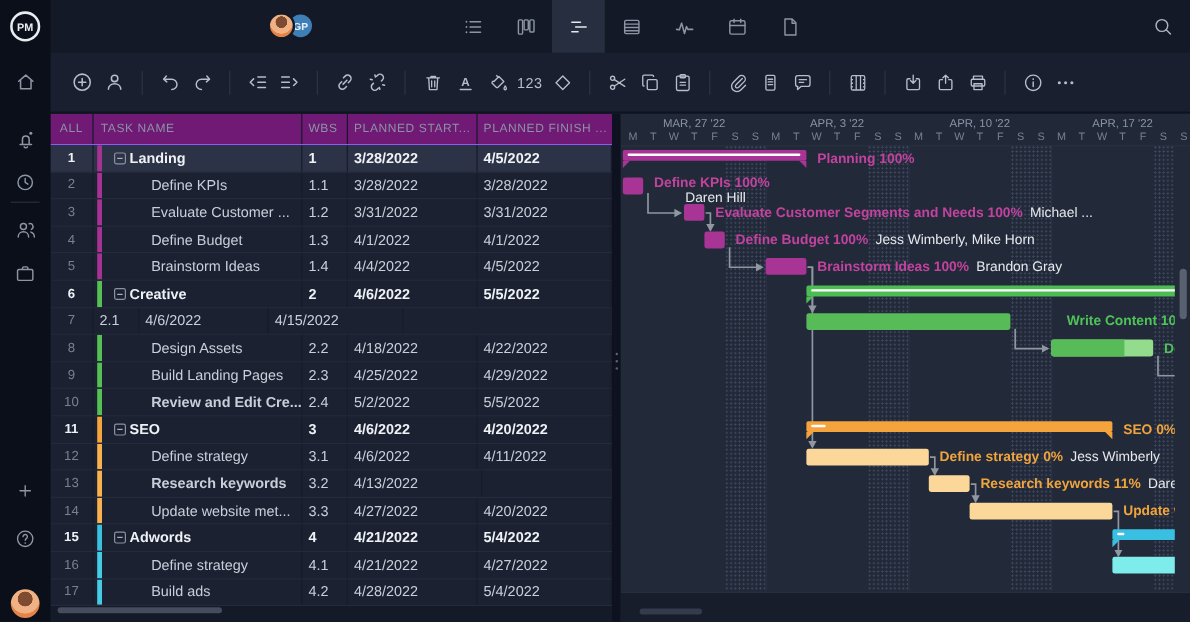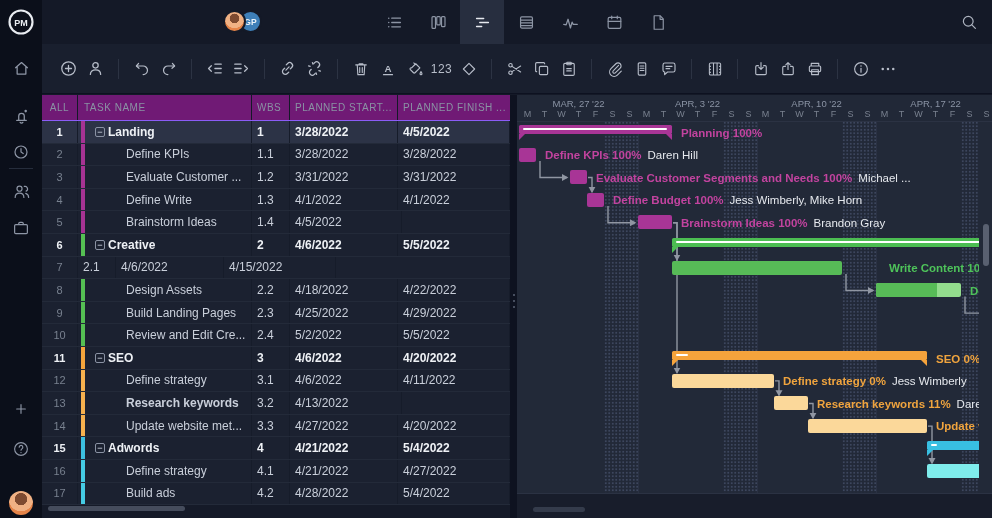--- a/index.html
+++ b/index.html
@@ -559,34 +559,35 @@
         </div>
         <div class="td c2">1.2</div>
         <div class="td c3">3/31/2022</div>
         <div class="td c4">3/31/2022</div>
       </div>
       <div class="trow child">
         <div class="td num c0">4</div>
         <div class="td name c1" style="padding-left: 7px;">
           <span class="accent" style="background: rgb(166, 51, 147);"></span>
           <span></span>
-          <span class="nm" style="margin-left: 41px;">Define Write</span>
+          <span class="nm" style="margin-left: 41px;">Define Budget</span>
         </div>
         <div class="td c2">1.3</div>
         <div class="td c3">4/1/2022</div>
         <div class="td c4">4/1/2022</div>
       </div>
       <div class="trow child">
         <div class="td num c0">5</div>
         <div class="td name c1" style="padding-left: 7px;">
           <span class="accent" style="background: rgb(166, 51, 147);"></span>
           <span></span>
           <span class="nm" style="margin-left: 41px;">Brainstorm Ideas</span>
         </div>
         <div class="td c2">1.4</div>
+        <div class="td c3">4/4/2022</div>
         <div class="td c4">4/5/2022</div>
       </div>
       <div class="trow group">
         <div class="td num c0">6</div>
         <div class="td name c1" style="padding-left: 7px;">
           <span class="accent" style="background: rgb(85, 192, 83);"></span>
           <span class="exp">−</span>
           <span class="nm" style="margin-left: 3px;">Creative</span>
         </div>
         <div class="td c2">2</div>
@@ -619,21 +620,21 @@
         </div>
         <div class="td c2">2.3</div>
         <div class="td c3">4/25/2022</div>
         <div class="td c4">4/29/2022</div>
       </div>
       <div class="trow child">
         <div class="td num c0">10</div>
         <div class="td name c1" style="padding-left: 7px;">
           <span class="accent" style="background: rgb(85, 192, 83);"></span>
           <span></span>
-          <span class="nm" style="margin-left: 41px;">Review and Edit Cre...</span>
+          <span class="nm" style="margin-left: 41px; font-weight: bold;">Review and Edit Cre...</span>
         </div>
         <div class="td c2">2.4</div>
         <div class="td c3">5/2/2022</div>
         <div class="td c4">5/5/2022</div>
       </div>
       <div class="trow group">
         <div class="td num c0">11</div>
         <div class="td name c1" style="padding-left: 7px;">
           <span class="accent" style="background: rgb(245, 165, 60);"></span>
           <span class="exp">−</span>
@@ -784,21 +785,21 @@
       <div class="wknd" style="left: 444px;"></div>
       <div class="gsum" style="left: 2px; top: 3.5px; width: 153px; background: rgb(168, 53, 150);">
         <div class="stripe" style="left: 4px; width: 144px;"></div>
         <span class="tailL" style="border-top: 6px solid rgb(168, 53, 150);"></span>
         <span class="tailR" style="border-top: 6px solid rgb(168, 53, 150);"></span>
       </div>
       <div class="glab" style="left: 164px; top: 3.5px;">
         <b style="color: rgb(194, 67, 159);">Planning 100%</b>
       </div>
       <div class="gbar" style="left: 2px; top: 26.6px; width: 17px; background: rgb(168, 53, 150);"></div>
-      <div class="glab" style="left: 28px; top: 26.1px;">
+      <div class="glab" style="left: 28px; top: 26.1px; flex-direction: column;">
         <b style="color: rgb(194, 67, 159);">Define KPIs 100%</b>
         <span class="asg">Daren Hill</span>
       </div>
       <div class="gbar" style="left: 53px; top: 49.2px; width: 17px; background: rgb(168, 53, 150);"></div>
       <div class="glab" style="left: 79px; top: 48.7px;">
         <b style="color: rgb(194, 67, 159);">Evaluate Customer Segments and Needs 100%</b>
         <span class="asg">Michael ...</span>
       </div>
       <div class="gbar" style="left: 70px; top: 71.8px; width: 17px; background: rgb(168, 53, 150);"></div>
       <div class="glab" style="left: 96px; top: 71.3px;">

